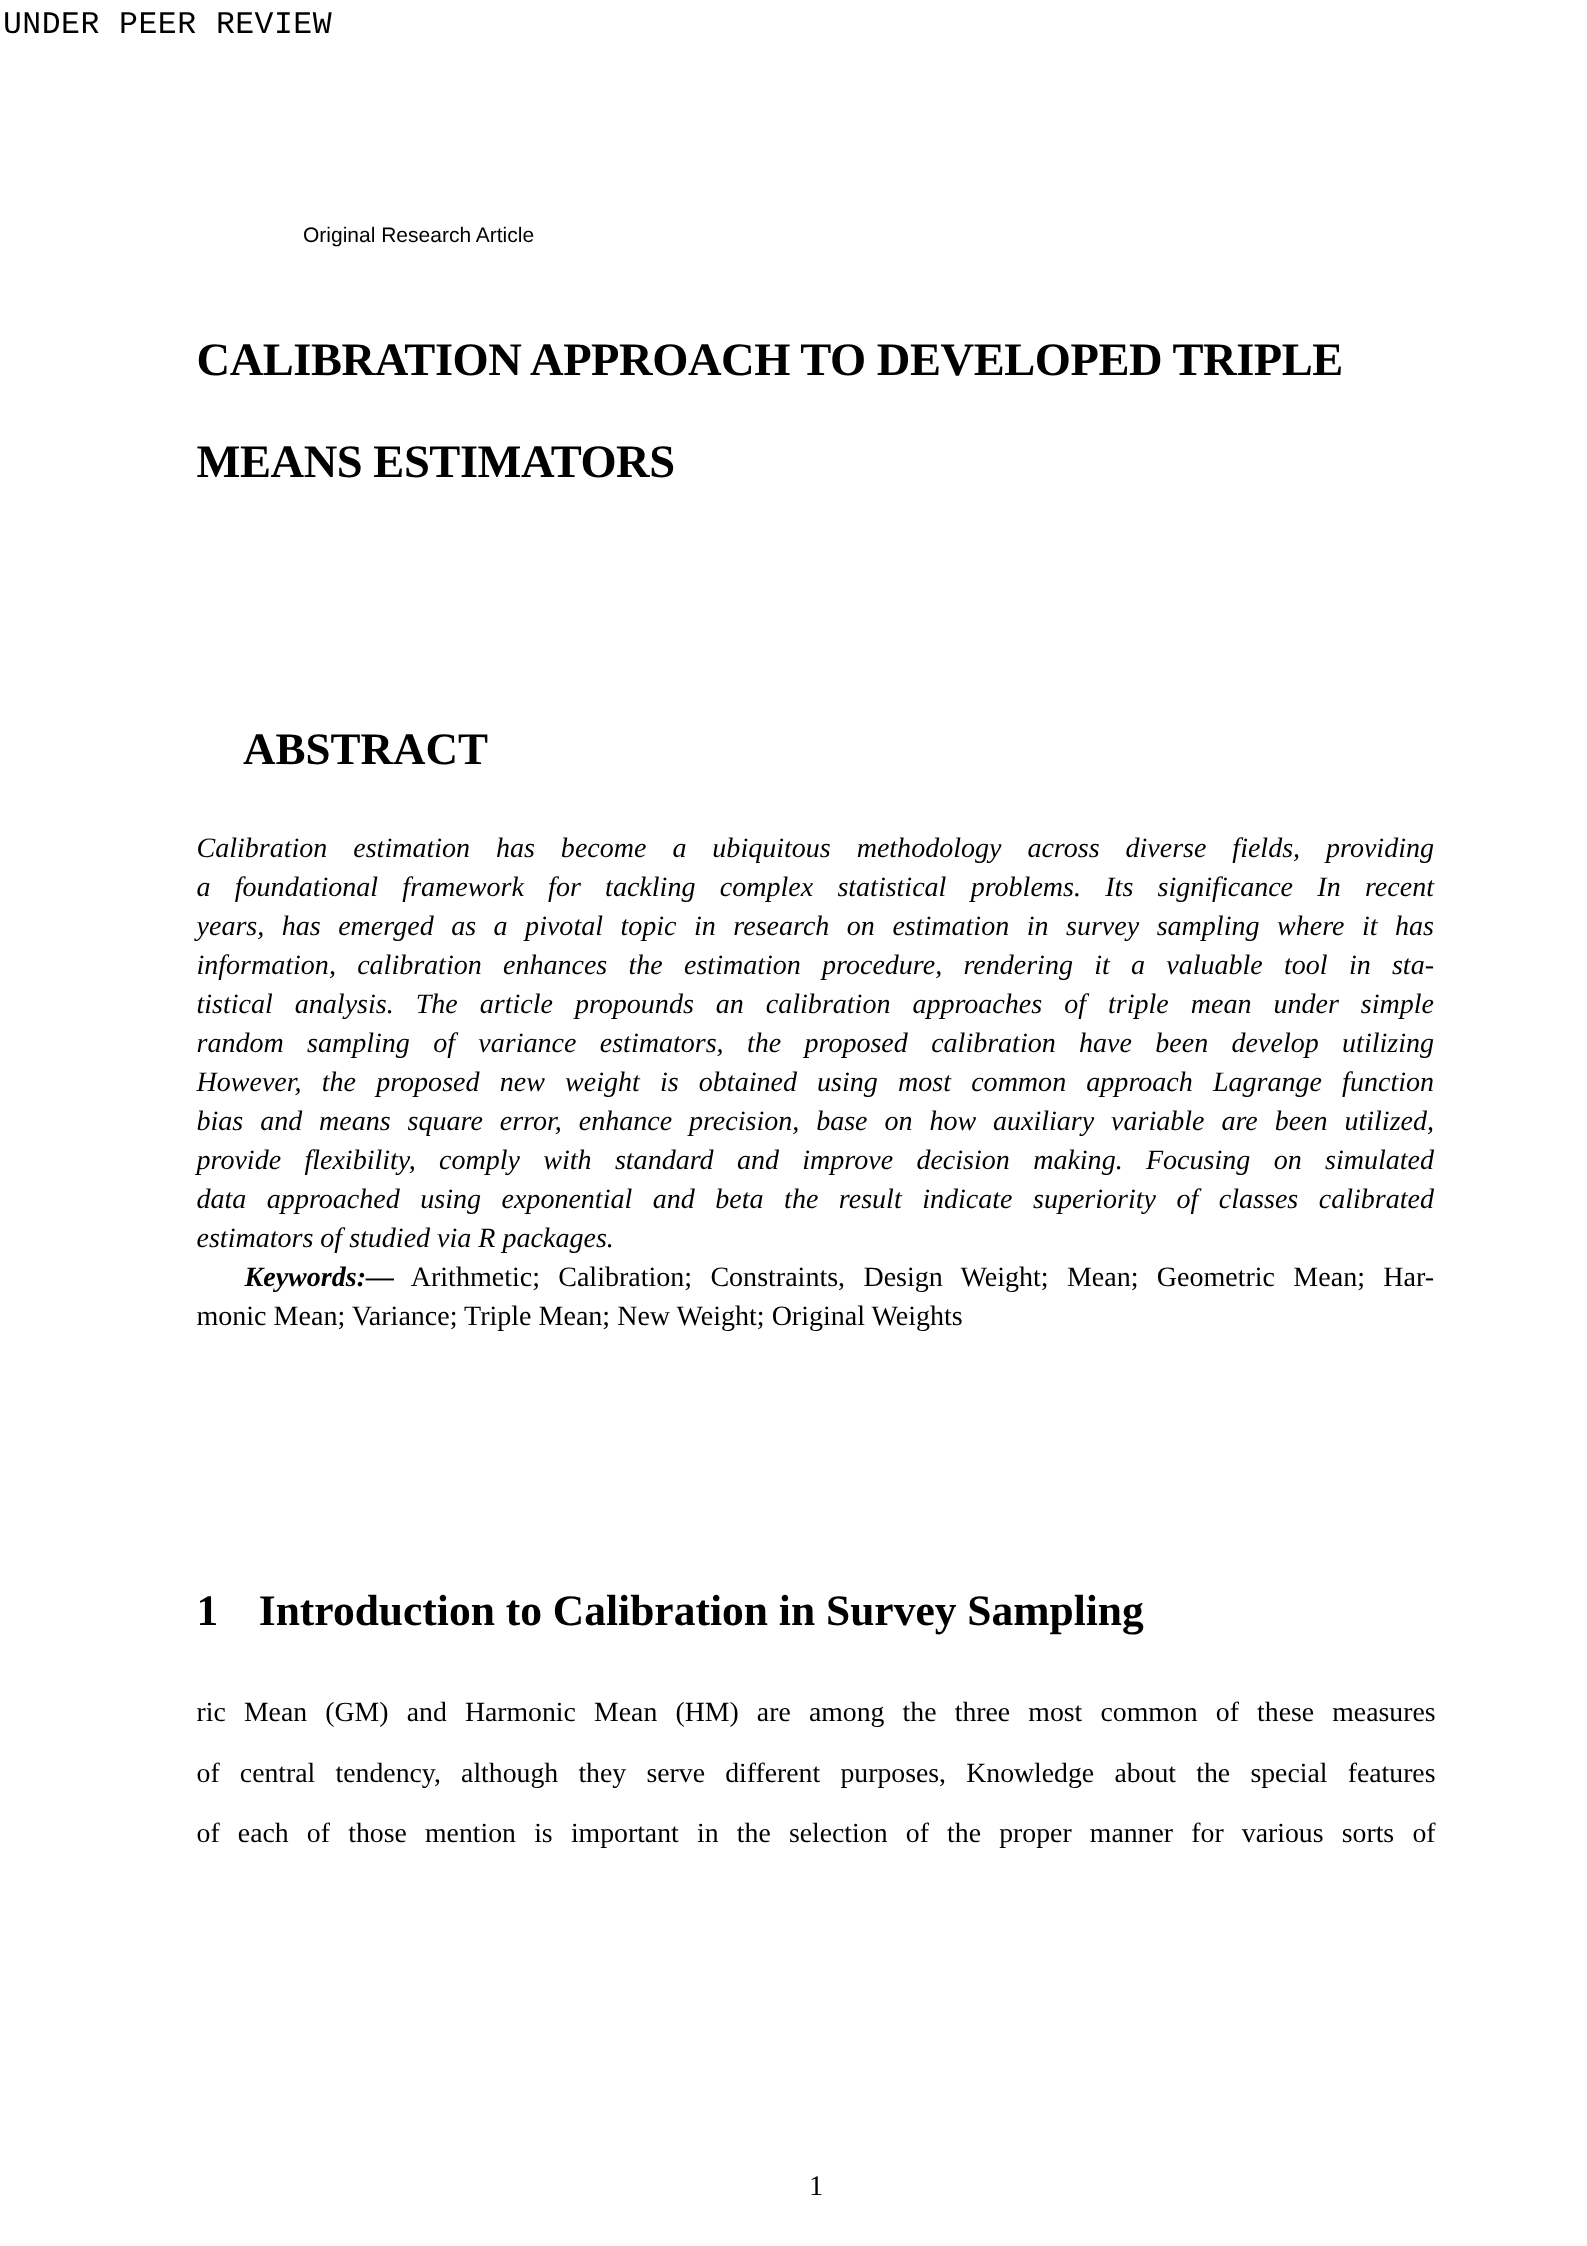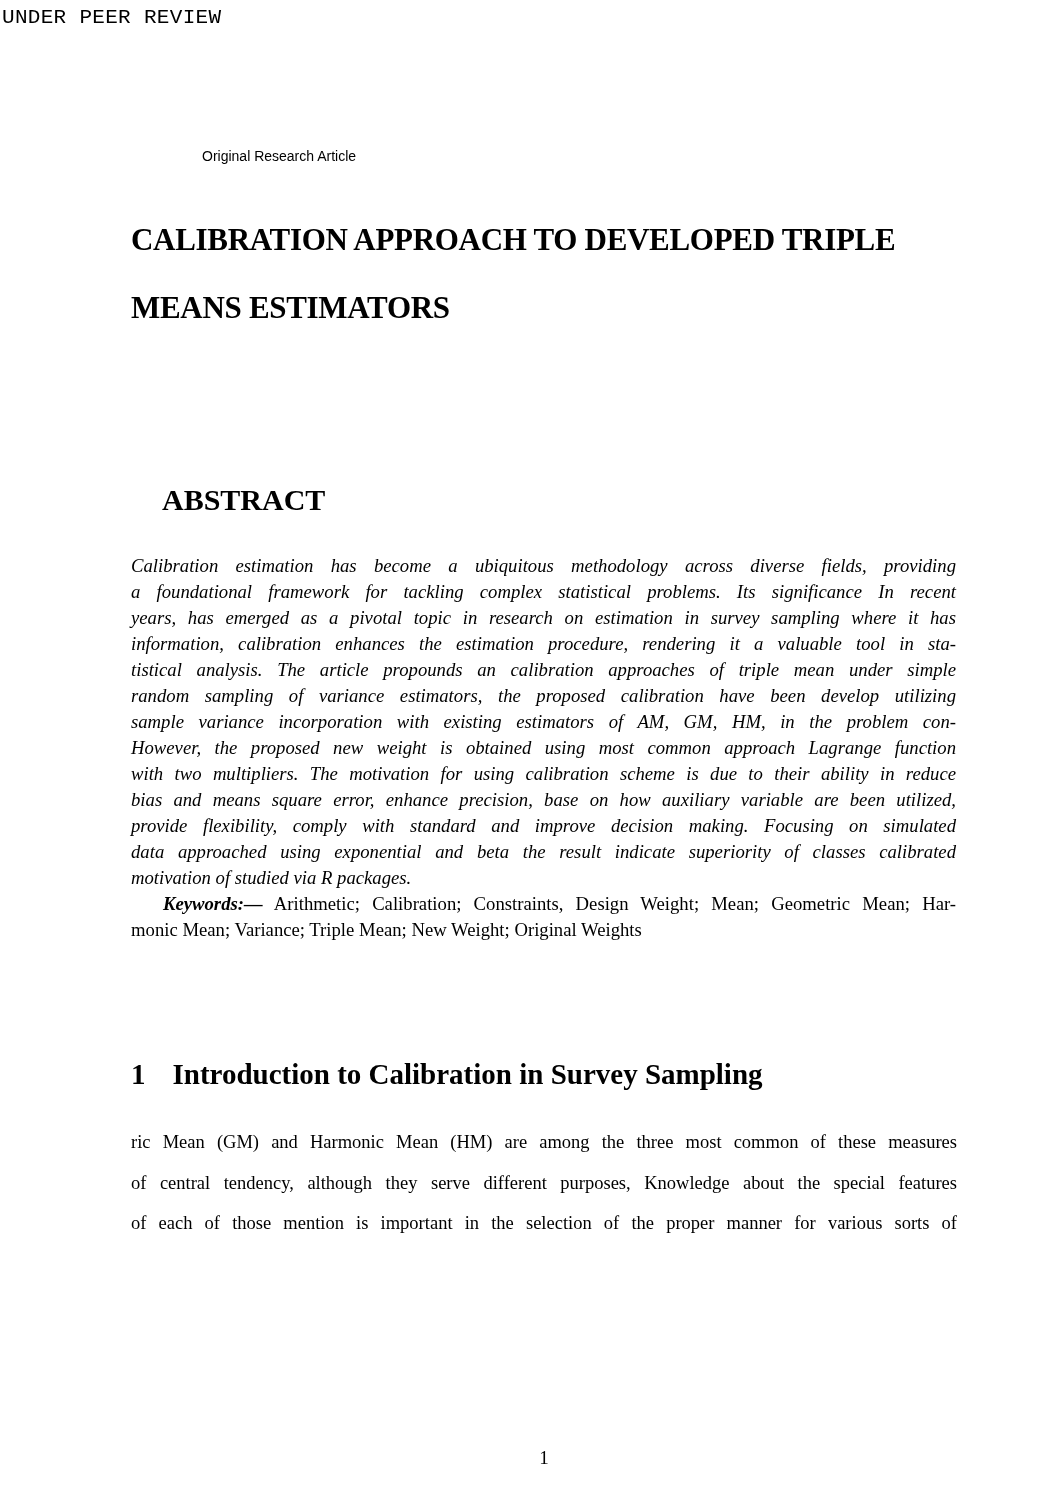--- a/index.html
+++ b/index.html
@@ -70,27 +70,25 @@
 
 <div class="abstract-heading">ABSTRACT</div>
 
 <div class="abstract-body">
   <div class="jline">Calibration estimation has become a ubiquitous methodology across diverse fields, providing</div>
   <div class="jline">a foundational framework for tackling complex statistical problems. Its significance In recent</div>
   <div class="jline">years, has emerged as a pivotal topic in research on estimation in survey sampling where it has</div>
   <div class="jline">information, calibration enhances the estimation procedure, rendering it a valuable tool in sta-</div>
   <div class="jline">tistical analysis. The article propounds an calibration approaches of triple mean under simple</div>
   <div class="jline">random sampling of variance estimators, the proposed calibration have been develop utilizing</div>
-  <div class="jline">sample variance incorporation with existing estimators of AM, GM, HM, in the problem con-</div>
   <div class="jline">However, the proposed new weight is obtained using most common approach Lagrange function</div>
-  <div class="jline">with two multipliers. The motivation for using calibration scheme is due to their ability in reduce</div>
   <div class="jline">bias and means square error, enhance precision, base on how auxiliary variable are been utilized,</div>
   <div class="jline">provide flexibility, comply with standard and improve decision making. Focusing on simulated</div>
   <div class="jline">data approached using exponential and beta the result indicate superiority of classes calibrated</div>
-  <div class="jlast">motivation of studied via R packages.</div>
+  <div class="jlast">estimators of studied via R packages.</div>
   <div class="kline jline"><span class="kw-label">Keywords:—</span> <span>Arithmetic; Calibration; Constraints, Design Weight; Mean; Geometric Mean; Har-</span></div>
   <div class="kline jlast">monic Mean; Variance; Triple Mean; New Weight; Original Weights</div>
 </div>
 
 <div class="section-heading">
   <span class="sec-num">1</span><span>Introduction to Calibration in Survey Sampling</span>
 </div>
 
 <div class="intro-body">
   <div class="jline">ric Mean (GM) and Harmonic Mean (HM) are among the three most common of these measures</div>

